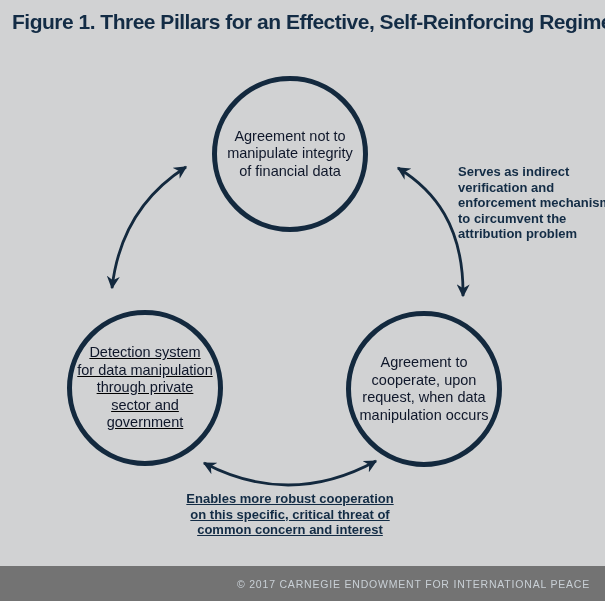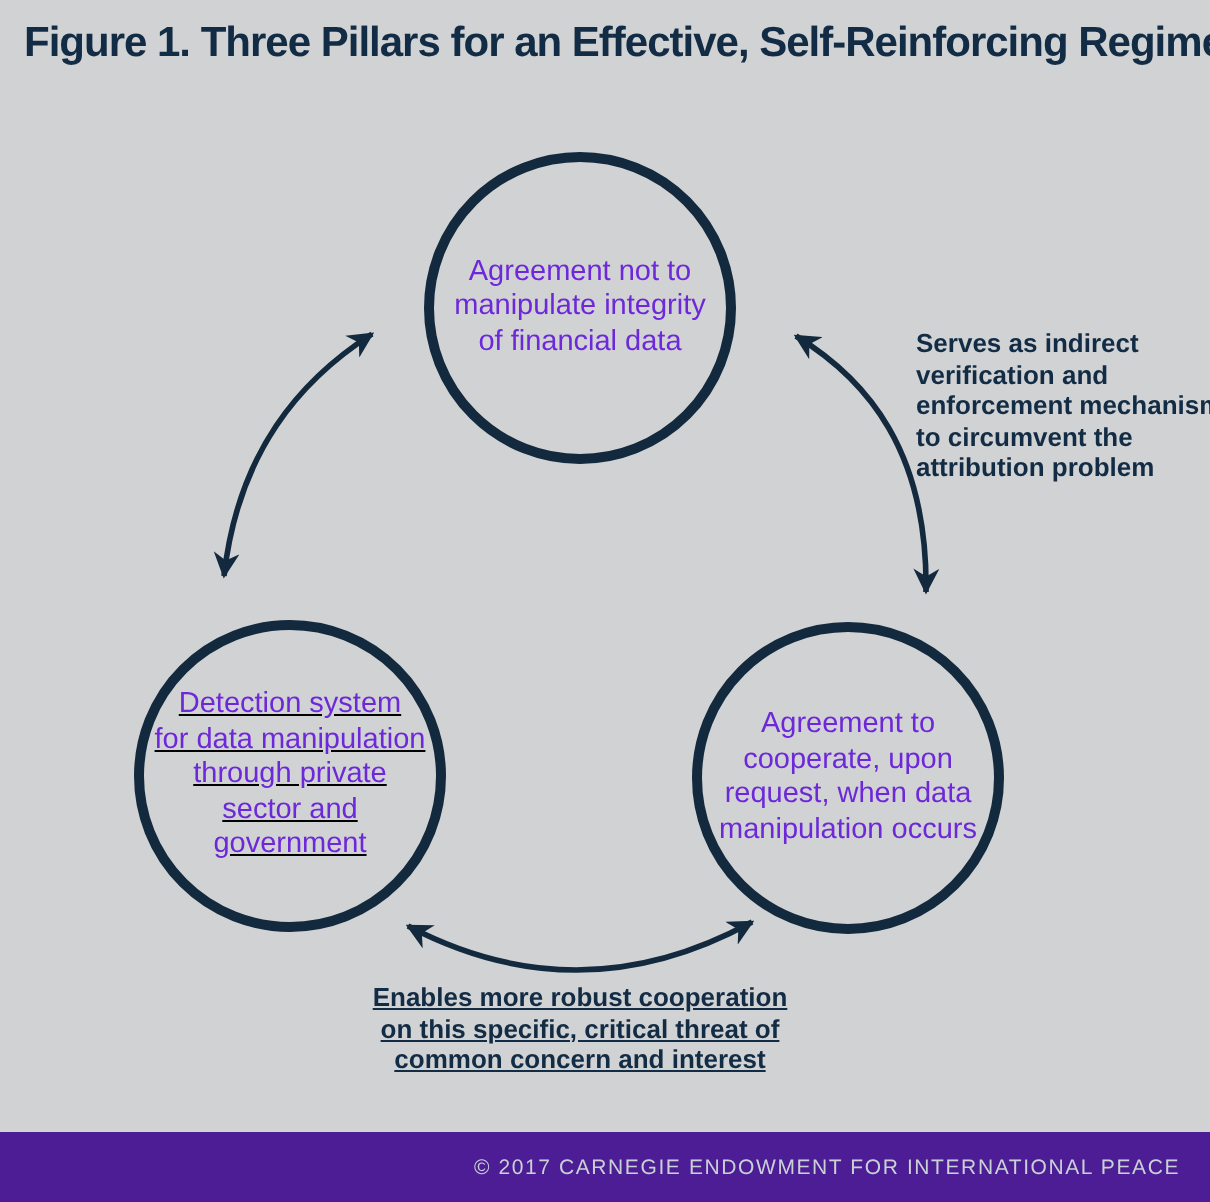--- a/index.html
+++ b/index.html
@@ -40,42 +40,42 @@
     border-radius: 50%;
     background: transparent;
     display: flex;
     align-items: center;
     justify-content: center;
     text-align: center;
   }
   .circle .node-text {
     font-size: 14.5px;
     line-height: 17.5px;
-    color: #6d28d9;
+    color: #0f172a;
     white-space: pre;
   }
   .circle-top { left: 212px; top: 76px; }
   .circle-bottom-left { left: 67px; top: 310px; text-decoration: underline; }
   .circle-bottom-right { left: 346px; top: 311px; }
   .edge-label {
     position: absolute;
     font-size: 13px;
     font-weight: bold;
     line-height: 15.5px;
     color: #132c45;
     white-space: pre;
   }
   .edge-label-left { right: 483px; top: 179px; text-align: right; }
   .edge-label-right { left: 458px; top: 164px; text-align: left; }
   .edge-label-bottom { left: 290px; top: 491px; transform: translateX(-50%); text-align: center; text-decoration: underline; }
   .footer-bar {
     position: absolute;
     left: 0; bottom: 0;
     width: 605px; height: 35px;
-    background: #4c1d95;
+    background: #737373;
     display: flex;
     align-items: center;
     justify-content: flex-end;
     box-sizing: border-box;
     padding-right: 15px;
   }
   .footer-bar .copyright {
     font-size: 10.5px;
     letter-spacing: 0.8px;
     color: #c9d0d6;

